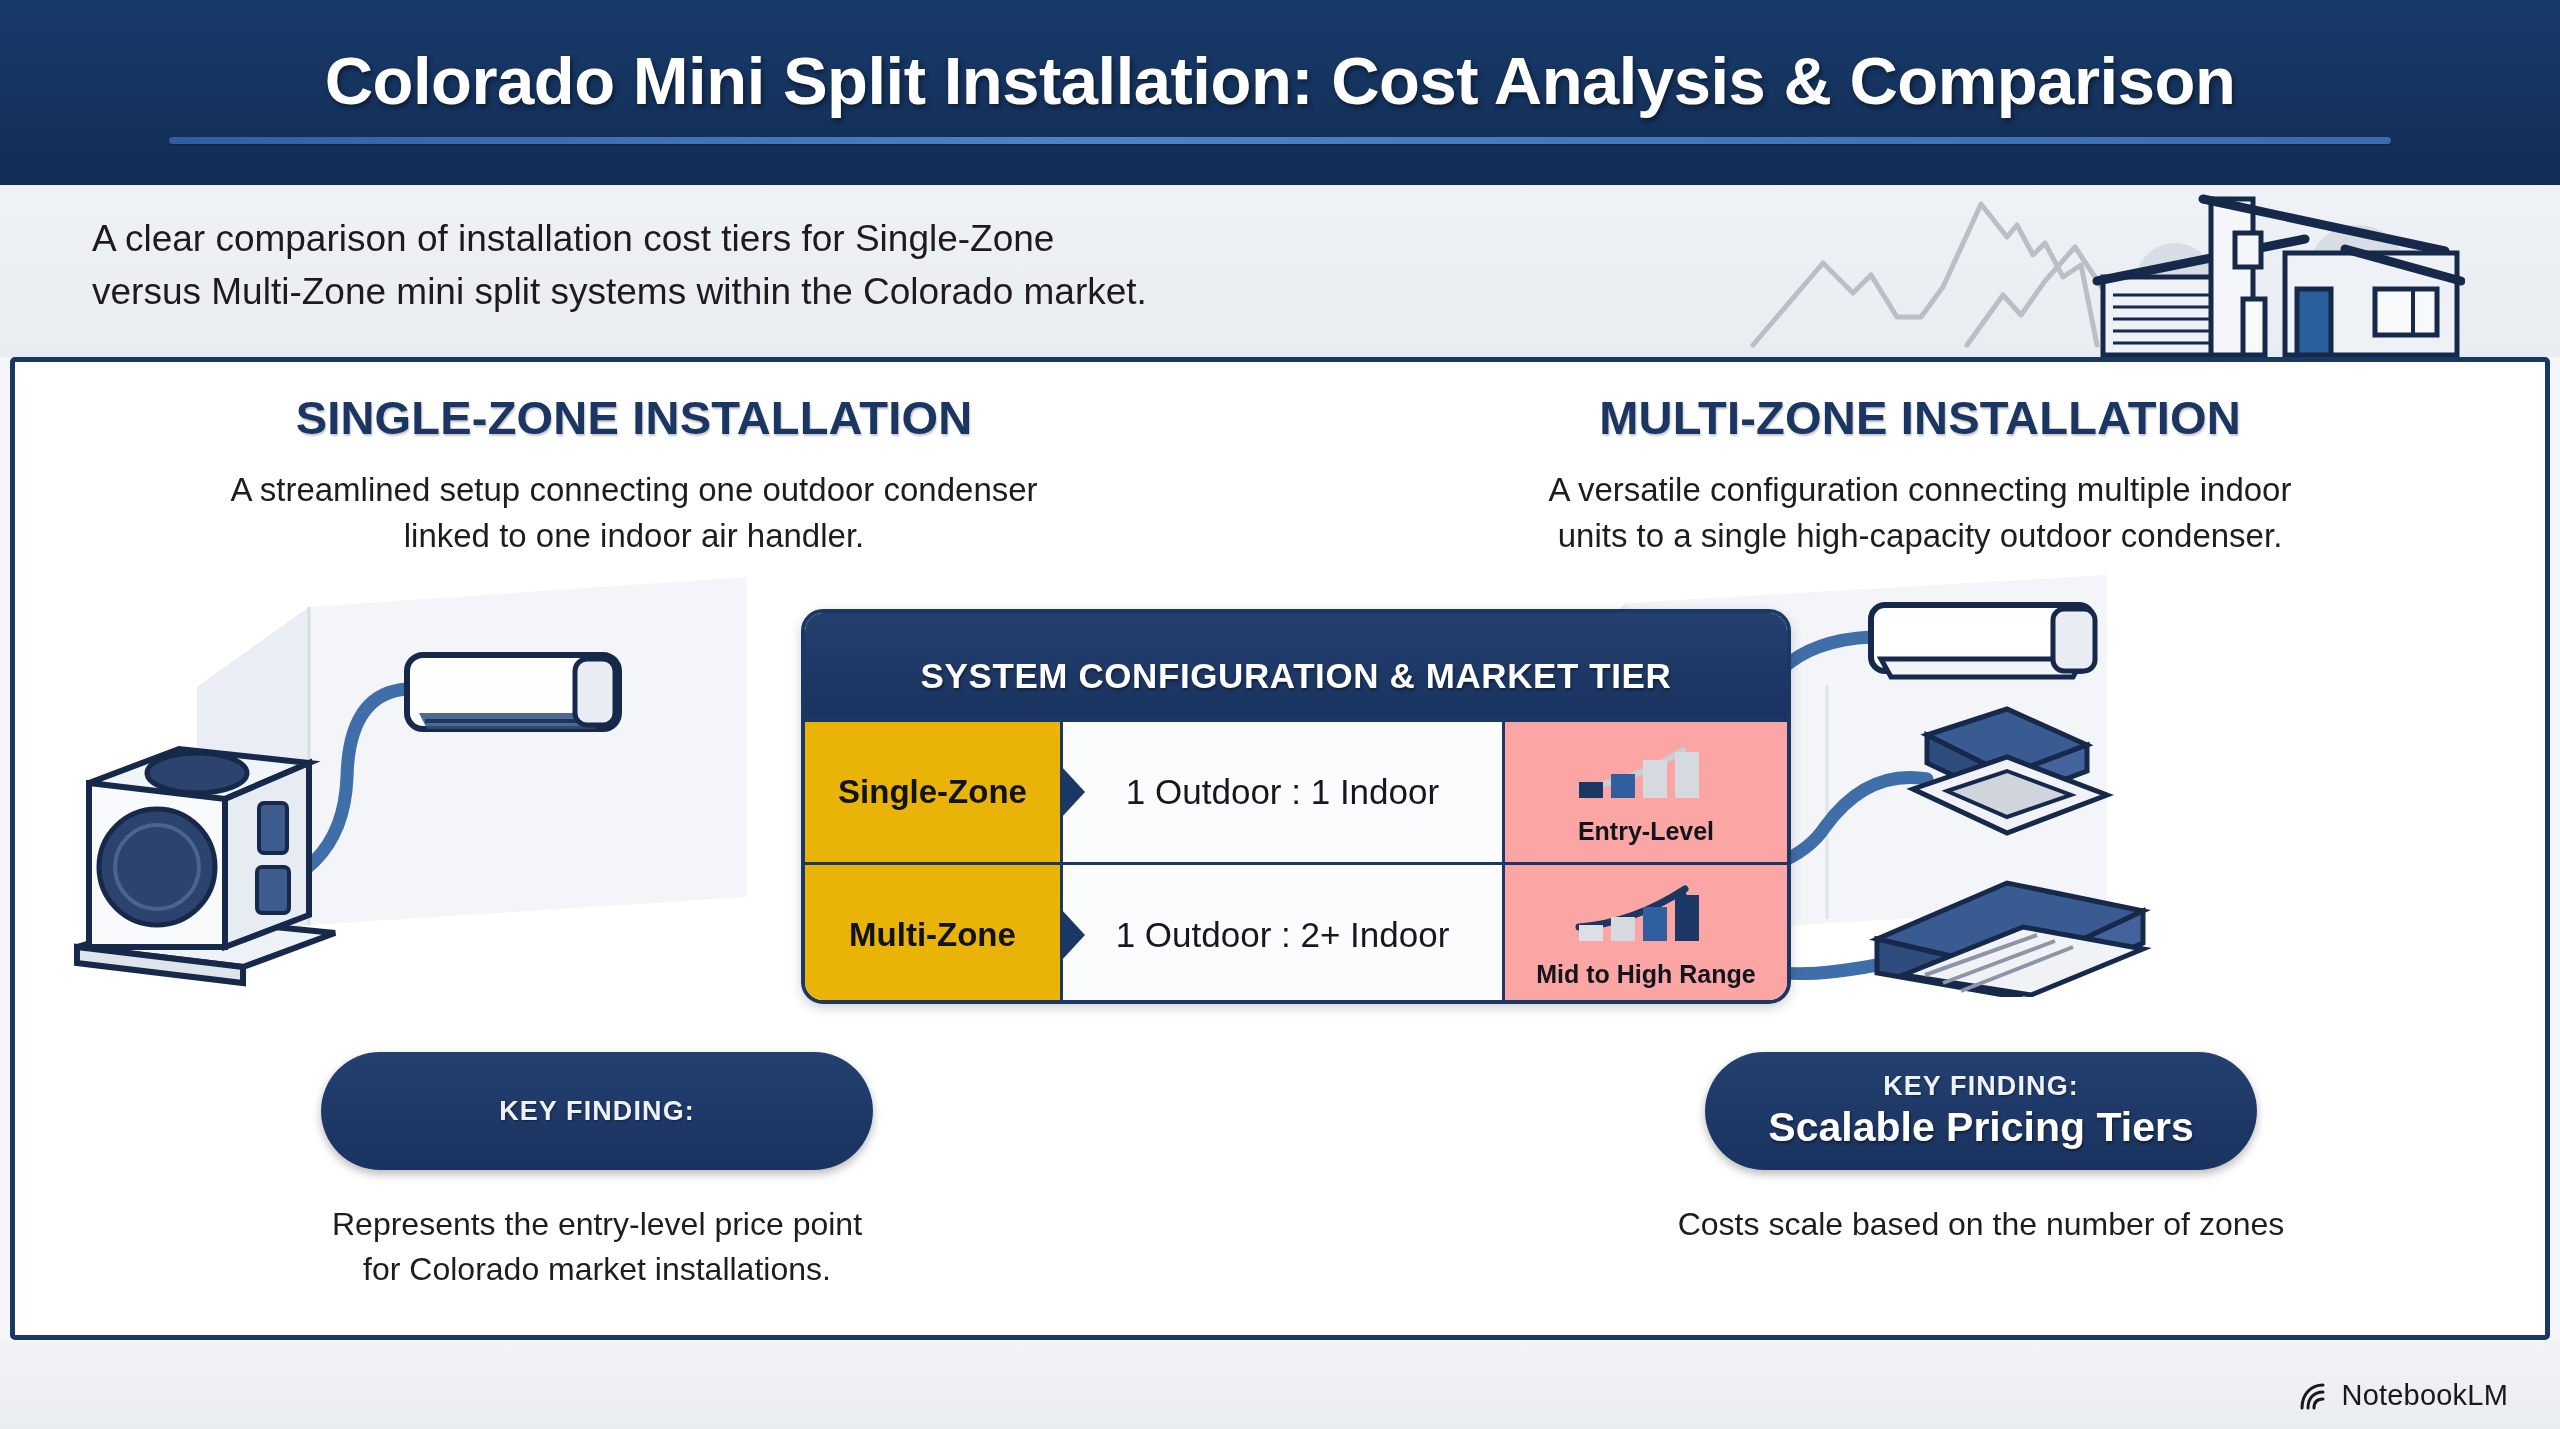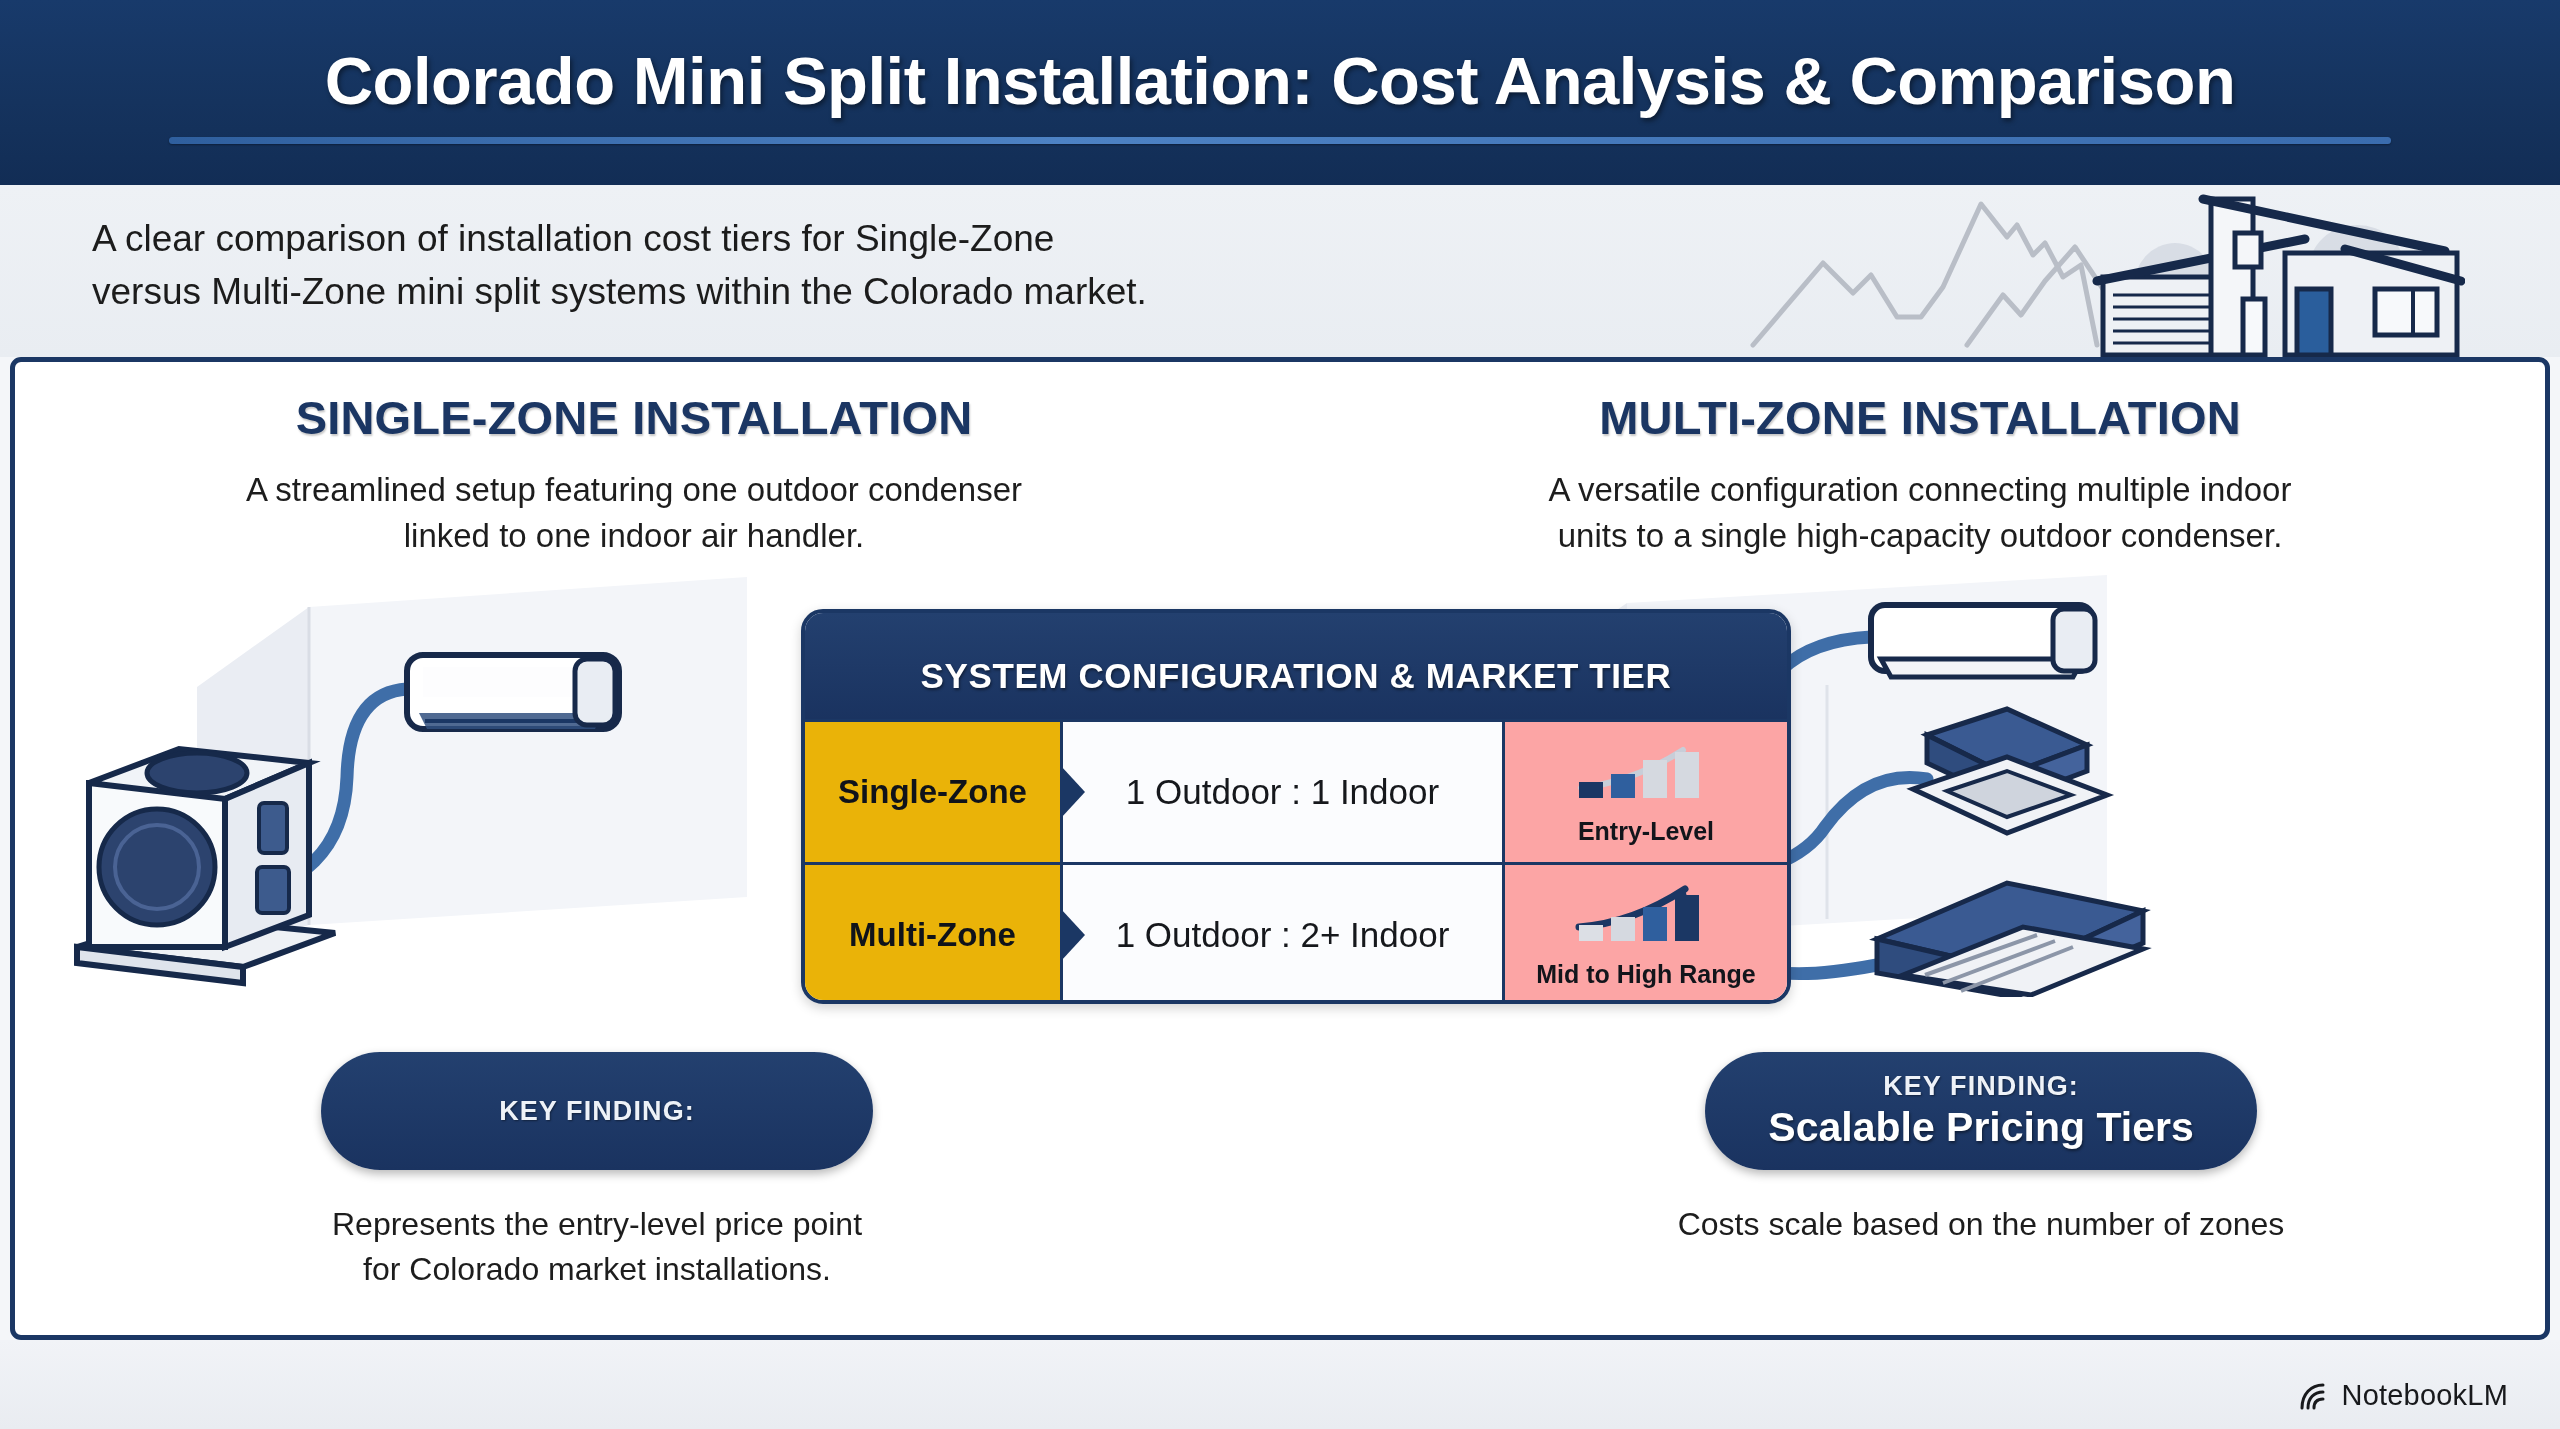--- a/index.html
+++ b/index.html
@@ -51,21 +51,21 @@
     position:absolute; right:95px; top:-8px;
     width:720px; height:180px;
   }
 
   
   .main-card {
     position:absolute; left:10px; top:357px;
     width:2540px; height:983px;
     background:#ffffff;
     border:5px solid #1b3764;
-    border-radius:11px;
+    border-radius:5px;
   }
 
   .col {
     position:absolute; top:28px; width:1150px;
   }
   .col-left  { left:44px;  }
   .col-right { left:1330px; }
 
   .col-heading {
     text-align:center;
@@ -232,21 +232,21 @@
         <line x1="668" y1="112" x2="668" y2="158" stroke="#16294a" stroke-width="4"></line>
       </g>
     </svg>
   </div>
 
   <div class="main-card">
 
     <div class="col col-left">
       <div class="col-heading">SINGLE-ZONE INSTALLATION</div>
       <div class="col-sub">
-        <div>A streamlined setup featuring one outdoor condenser</div>
+        <div>A streamlined setup connecting one outdoor condenser</div>
         <div>linked to one indoor air handler.</div>
       </div>
     </div>
 
     <svg class="illus illus-left" viewBox="0 0 800 420">
 
       <path d="M262,40 L700,10 L700,330 L262,358 Z" fill="#f3f5f9"></path>
       <path d="M262,40 L150,120 L150,392 L262,358 Z" fill="#eaedf3"></path>
       <line x1="262" y1="40" x2="262" y2="358" stroke="#d9dde5" stroke-width="3"></line>
 

